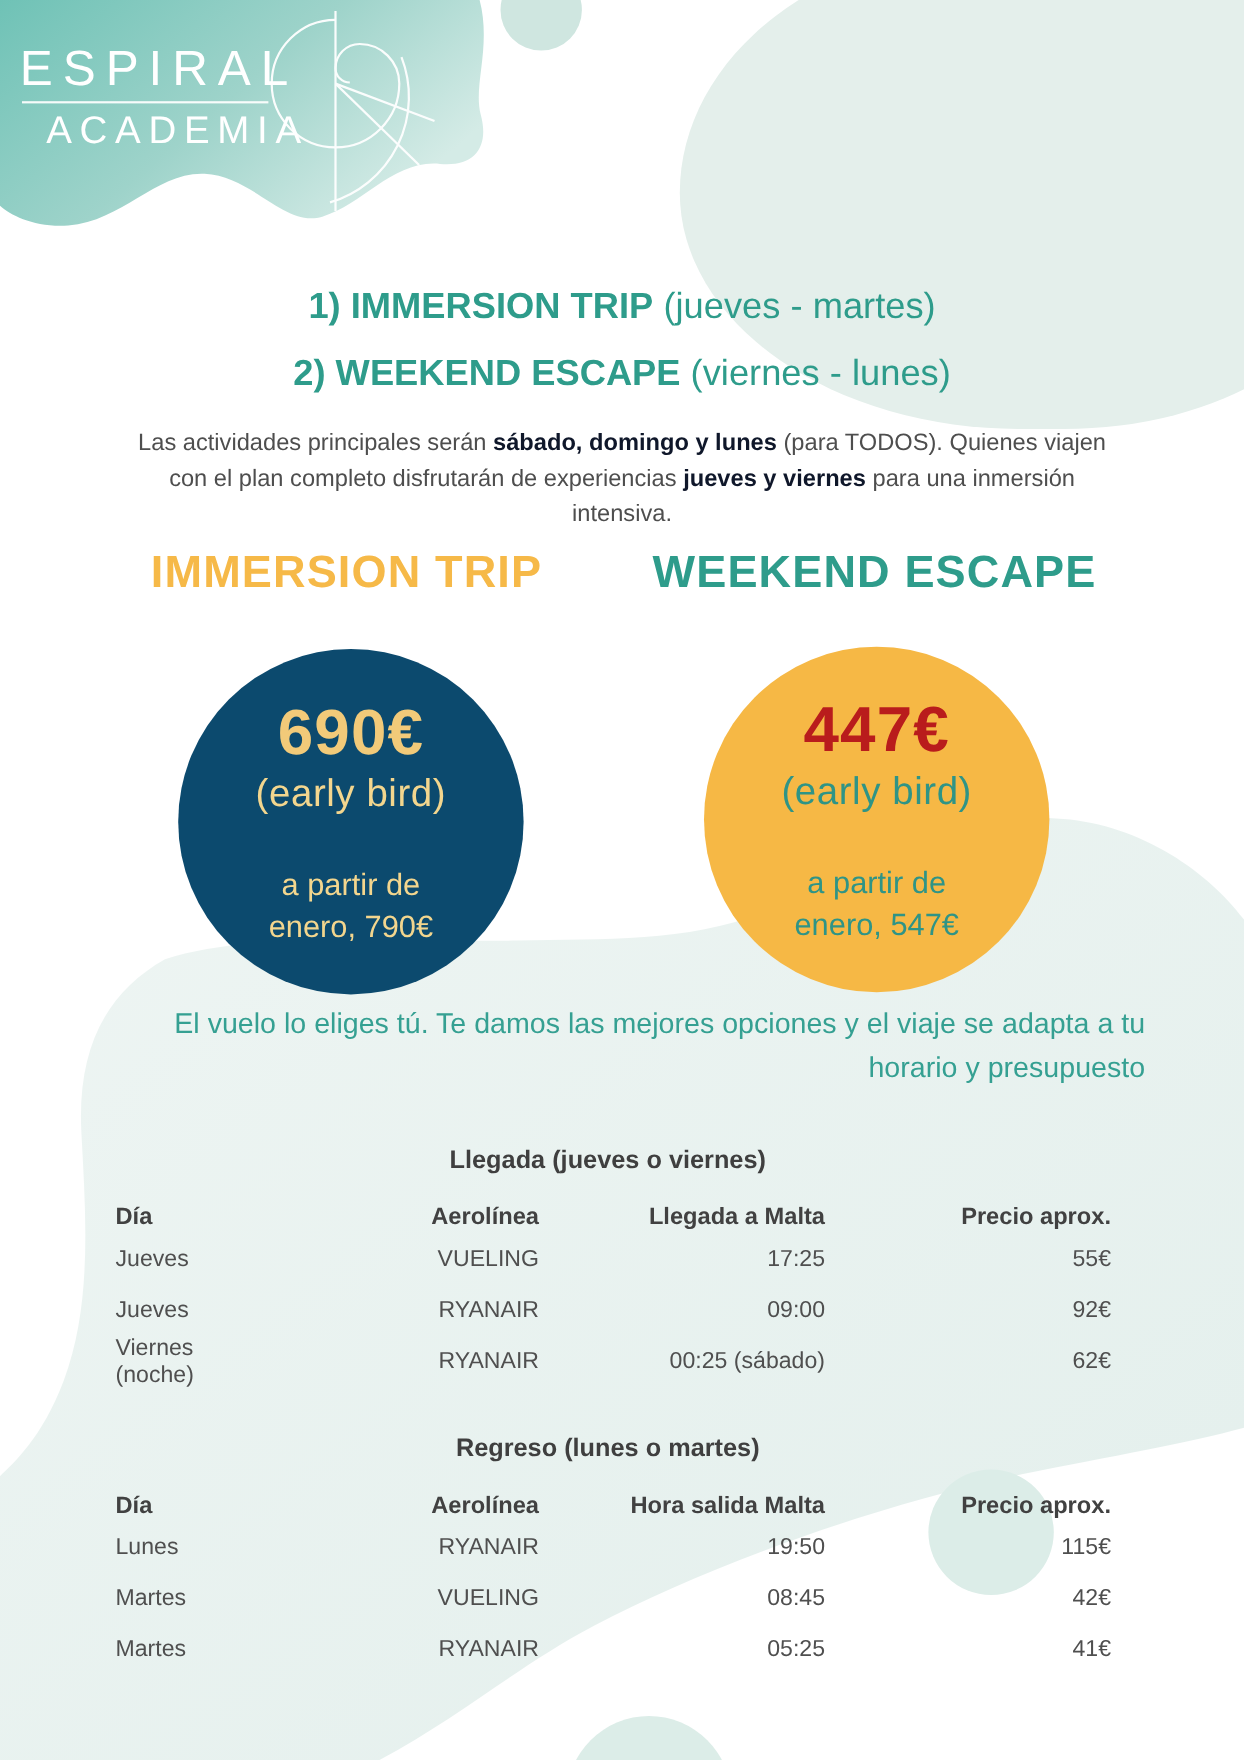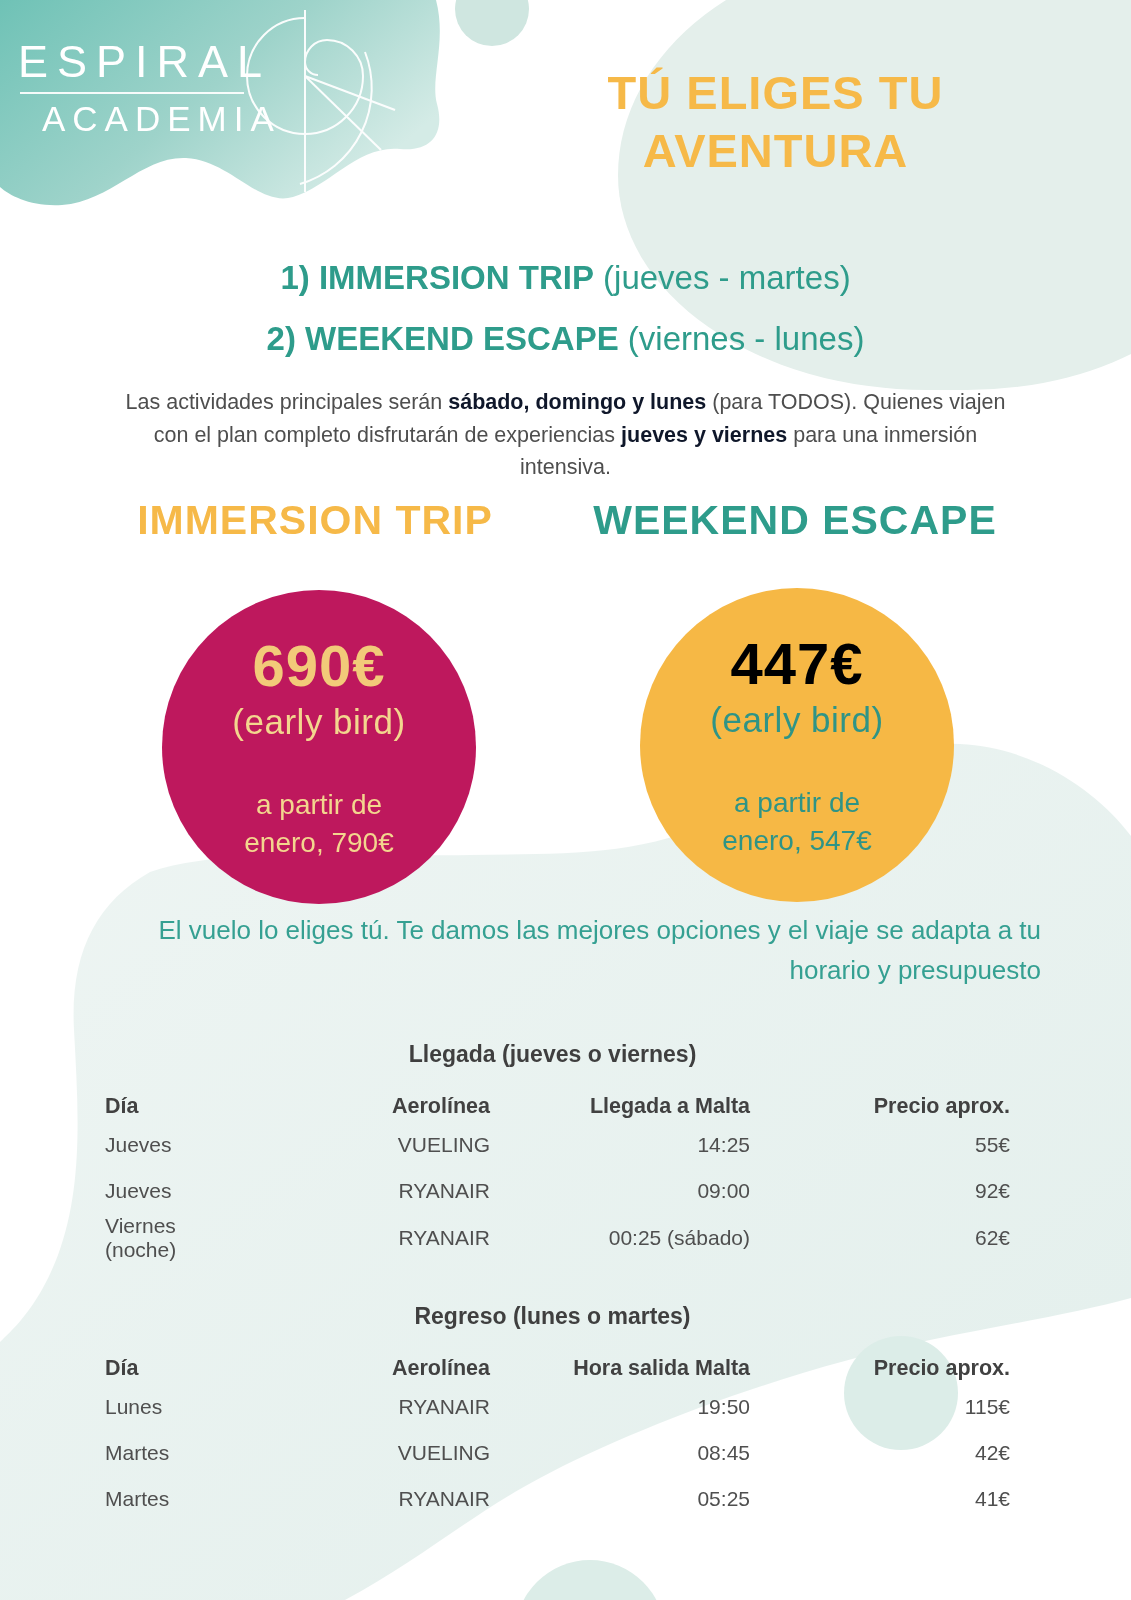--- a/index.html
+++ b/index.html
@@ -40,25 +40,25 @@
   .intro b{color:#0f172a;}
   
   .plan-title{width:460px;text-align:center;font-size:41px;font-weight:800;letter-spacing:1px;top:497px;}
   .plan-title.immersion{left:85px;color:#f6b948;}
   .plan-title.weekend{left:565px;color:#2e9c8b;}
   
   .price-circle{
     width:314px;height:314px;border-radius:50%;display:flex;flex-direction:column;
     align-items:center;text-align:center;box-sizing:border-box;padding-top:42px;
   }
-  .price-circle.teal{left:162px;top:590px;background:#be185d;}
+  .price-circle.teal{left:162px;top:590px;background:#0c4a6e;}
   .price-circle.yellow{left:640px;top:588px;background:#f6b845;}
   .price{font-size:58px;font-weight:800;letter-spacing:1px;}
   .teal .price{color:#f2ca79;}
-  .yellow .price{color:#000000;}
+  .yellow .price{color:#b91c1c;}
   .price-note{font-size:35px;font-weight:400;margin-top:3px;letter-spacing:.5px;}
   .teal .price-note{color:#f3d68e;}
   .yellow .price-note{color:#2f9486;}
   .price-later{font-size:28px;line-height:1.35;margin-top:44px;}
   .teal .price-later{color:#f3d68e;}
   .yellow .price-later{color:#2f9486;}
   
   .flights-intro{
     left:90px;top:910px;width:951px;text-align:right;color:#35a092;
     font-size:26px;line-height:1.55;
@@ -119,24 +119,20 @@
 
   <svg class="abs" style="left:205px;top:10px;" width="195" height="182" viewBox="0 0 195 182" fill="none" stroke="#ffffff" stroke-width="2" opacity="0.95">
     <line x1="100" y1="0" x2="100" y2="182"></line>
     <path d="M100 8 A58 58 0 0 0 42 66 A58 58 0 0 0 100 124 A58 58 0 0 0 158 66
              A36 36 0 0 0 122 30 A22 22 0 0 0 100 52 A13 13 0 0 0 113 65"></path>
     <path d="M160 42 A100 100 0 0 1 95 174"></path>
     <line x1="100" y1="66" x2="190" y2="100"></line>
     <line x1="100" y1="66" x2="176" y2="140"></line>
   </svg>
 
-  <div class="abs hero-title">
-    <div>TÚ ELIGES TU</div>
-    <div>AVENTURA</div>
-  </div>
 
   <div class="abs options">
     <div class="line">
       <span class="b">1) IMMERSION TRIP</span><span class="r"> (jueves - martes)</span>
     </div>
     <div class="line">
       <span class="b">2) WEEKEND ESCAPE</span><span class="r"> (viernes - lunes)</span>
     </div>
   </div>
 
@@ -171,21 +167,21 @@
     <div class="tbl-title">Llegada (jueves o viernes)</div>
     <div class="tbl-grid tbl-head">
       <div class="c0">Día</div>
       <div class="c1">Aerolínea</div>
       <div class="c2">Llegada a Malta</div>
       <div class="c3">Precio aprox.</div>
     </div>
     <div class="tbl-grid tbl-row">
       <div class="c0">Jueves</div>
       <div class="c1">VUELING</div>
-      <div class="c2">14:25</div>
+      <div class="c2">17:25</div>
       <div class="c3">55€</div>
     </div>
     <div class="tbl-grid tbl-row">
       <div class="c0">Jueves</div>
       <div class="c1">RYANAIR</div>
       <div class="c2">09:00</div>
       <div class="c3">92€</div>
     </div>
     <div class="tbl-grid tbl-row">
       <div class="c0">Viernes (noche)</div>

